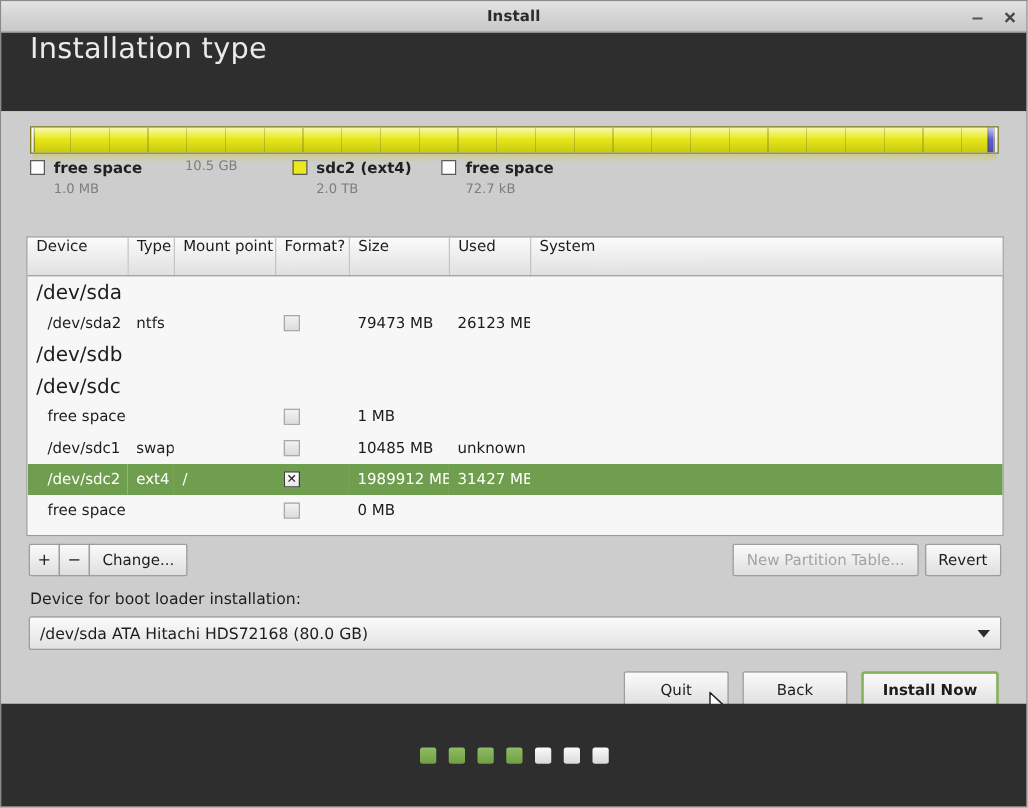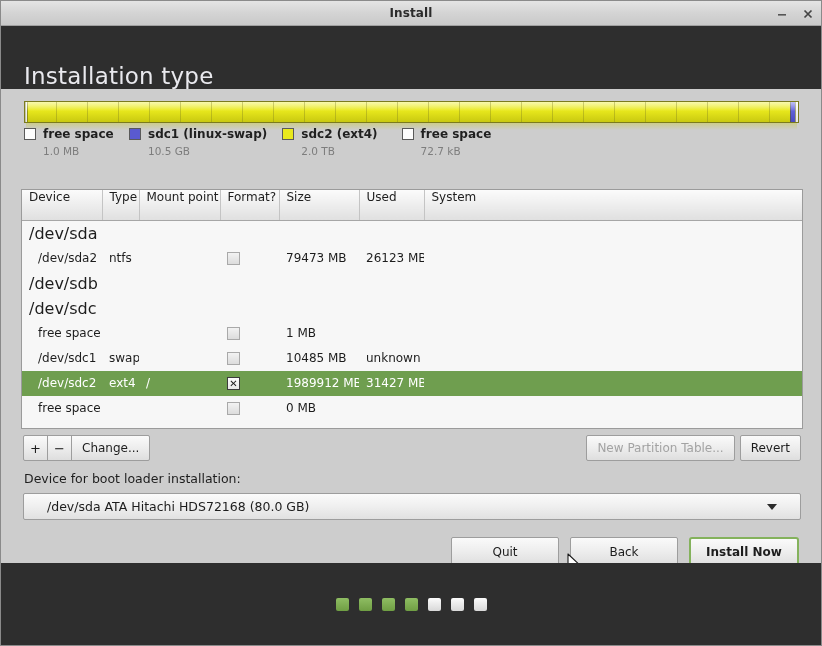--- a/index.html
+++ b/index.html
@@ -62,21 +62,21 @@
     line-height: 1;
     cursor: default;
   }
   .win-btn svg { display: block; }
 
   
   .header {
     height: 63px;
     background: #2e2e2e;
     display: flex;
-    align-items: flex-end;
+    align-items: flex-start;
     padding-left: 23px;
     box-sizing: border-box;
   }
   .header h1 {
     margin: 0;
     font-size: 23px;
     font-weight: normal;
     color: #e9e9ee;
     letter-spacing: 0.2px;
   }
@@ -277,40 +277,40 @@
     left: 22px;
     top: 404px;
     width: 778px;
     height: 27px;
     box-sizing: border-box;
     border: 1px solid #9d9d9d;
     border-radius: 2px;
     background: linear-gradient(to bottom, #fbfbfb 0%, #efefef 50%, #e1e1e1 100%);
     display: flex;
     align-items: center;
-    padding: 0 23px;
+    padding: 0 8px;
   }
   .combo-text { font-size: 12.5px; color: #1d1d1d; }
   .combo-arrow {
     margin-left: auto;
     width: 0; height: 0;
     border-left: 5px solid transparent;
     border-right: 5px solid transparent;
     border-top: 6px solid #2b2b2b;
   }
 
   
   .actions {
     position: absolute;
     right: 22px;
     top: 448px;
     display: flex;
     gap: 11px;
   }
-  .btn-wide { width: 108px; height: 29px; padding: 0; }
+  .btn-wide { width: 84px; height: 29px; padding: 0; }
   .btn-primary {
     width: 110px; height: 29px; padding: 0;
     border: 2px solid #84b25c;
     background: linear-gradient(to bottom, #fafafa 0%, #eeeeee 50%, #e0e0e0 100%);
     font-weight: bold;
     border-radius: 3px;
   }
 
   
   .cursor {
@@ -382,24 +382,20 @@
 
     <div class="legend" id="legend">
         <div class="legend-item" style="margin-left: 0px; min-width: 90px;">
           <div class="legend-top">
             <span class="swatch" style="background:#fdfdfd"></span>
             <span class="legend-label">free space</span>
           </div>
           <div class="legend-size">1.0 MB</div>
         </div>
         <div class="legend-item" style="margin-left: 15px; min-width: 90px;">
-          <div class="legend-top">
-            <span class="swatch" style="background:#5a5ad0"></span>
-            <span class="legend-label">sdc1 (linux-swap)</span>
-          </div>
           <div class="legend-size">10.5 GB</div>
         </div>
         <div class="legend-item" style="margin-left: 15px; min-width: 90px;">
           <div class="legend-top">
             <span class="swatch" style="background:#e9e91d"></span>
             <span class="legend-label">sdc2 (ext4)</span>
           </div>
           <div class="legend-size">2.0 TB</div>
         </div>
         <div class="legend-item" style="margin-left: 24px; min-width: 90px;">

